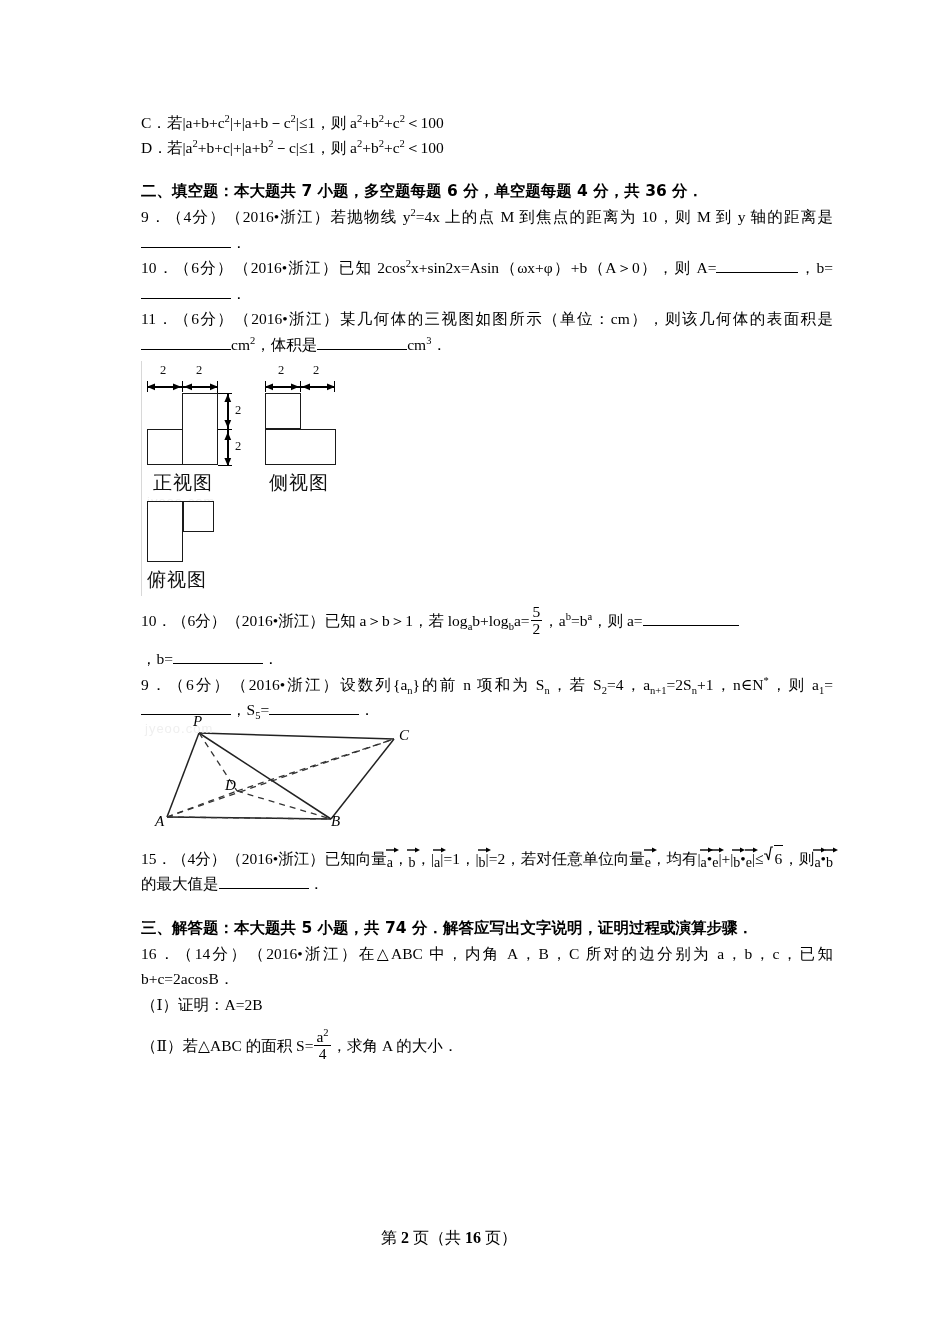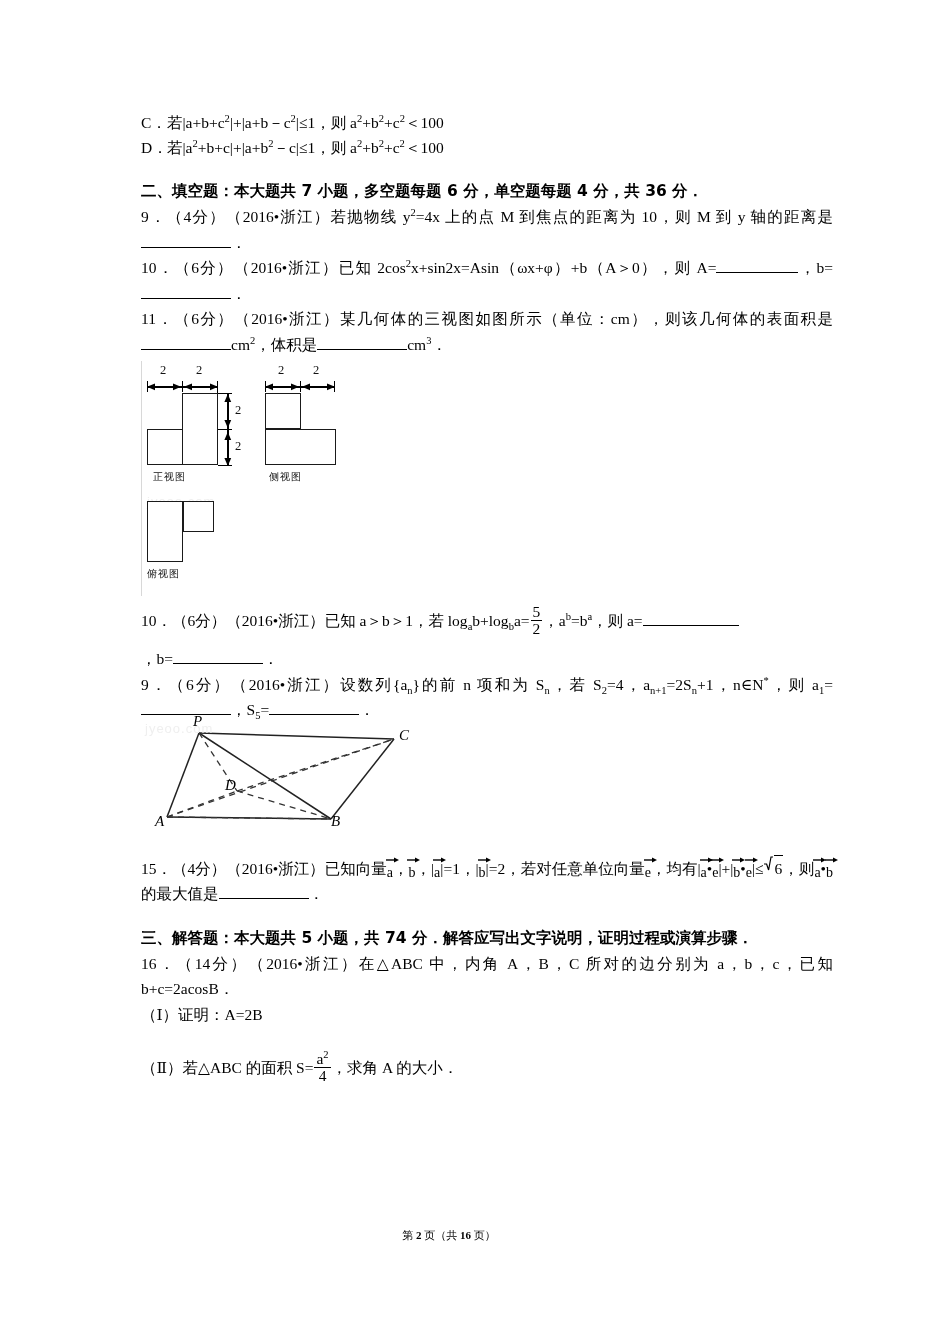--- a/index.html
+++ b/index.html
@@ -137,21 +137,21 @@
     box-sizing: border-box;
   }
   .dim-num {
     position: absolute;
     font-size: 12.5px;
     font-family: "Liberation Serif", serif;
     color: #111;
   }
   .view-label {
     position: absolute;
-    font-size: 10px;
+    font-size: 19px;
     font-family: "DejaVu Sans", "Liberation Sans", sans-serif;
     color: #111;
     letter-spacing: 1px;
     text-align: right;
   }
   .watermark {
     position: absolute;
     font-size: 13px;
     color: #efefef;
     font-family: "Liberation Sans", sans-serif;
@@ -174,21 +174,21 @@
     font-family: "Liberation Serif", serif;
   }
 
   
   .footer {
     position: absolute;
     left: 0;
     top: 1228px;
     width: 898px;
     text-align: center;
-    font-size: 11px;
+    font-size: 16px;
     font-family: "Liberation Serif", "DejaVu Serif", serif;
   }
   .footer b { font-weight: bold; }
 </style>
 </head>
 <body>
 
 <div class="page">
   <div class="content">
 
@@ -311,21 +311,21 @@
         <line x1="8" y1="92" x2="172" y2="94" stroke="#333" stroke-width="1.3" stroke-dasharray="6,5"></line>
         <line x1="8" y1="92" x2="235" y2="14" stroke="#333" stroke-width="1.3" stroke-dasharray="6,5"></line>
       </svg>
       <div class="pt-label" style="left:34px; top:-12px;">P</div>
       <div class="pt-label" style="left:240px; top:2px;">C</div>
       <div class="pt-label" style="left:66px; top:52px;">D</div>
       <div class="pt-label" style="left:-4px; top:88px;">A</div>
       <div class="pt-label" style="left:172px; top:88px;">B</div>
     </div>
 
-    <div class="q" style="margin-top:20px;">
+    <div class="q" style="margin-top:10px;">
       <span>15．</span><span>（4分）</span><span>（2016•浙江）</span>已知向量<span class="vec"><svg class="varrow" viewBox="0 0 13 7">
             <line x1="0" y1="4" x2="11" y2="4" stroke="#000" stroke-width="1.4"></line>
             <polygon points="13,4 8,1.6 8,6.4" fill="#000"></polygon>
           </svg><span class="vletter">a</span></span>，<span class="vec"><svg class="varrow" viewBox="0 0 13 7">
             <line x1="0" y1="4" x2="11" y2="4" stroke="#000" stroke-width="1.4"></line>
             <polygon points="13,4 8,1.6 8,6.4" fill="#000"></polygon>
           </svg><span class="vletter">b</span></span>，|<span class="vec"><svg class="varrow" viewBox="0 0 13 7">
             <line x1="0" y1="4" x2="11" y2="4" stroke="#000" stroke-width="1.4"></line>
             <polygon points="13,4 8,1.6 8,6.4" fill="#000"></polygon>
           </svg><span class="vletter">a</span></span>|=1，|<span class="vec"><svg class="varrow" viewBox="0 0 13 7">
@@ -358,21 +358,21 @@
     </div>
 
     <div class="spacer-lg"></div>
 
     <div class="sec-head">三、解答题：本大题共 5 小题，共 74 分．解答应写出文字说明，证明过程或演算步骤．</div>
 
     <div class="q">
       <span>16．</span><span>（14分）</span><span>（2016•浙江）</span><span>在△ABC 中，内角 A，B，C 所对的边分别为 a，b，c，已知 b+c=2acosB．</span>
     </div>
     <div class="q">（Ⅰ）证明：A=2B</div>
-    <div class="q" style="margin-top:24px;">
+    <div class="q" style="margin-top:12px;">
       <span>（Ⅱ）若△ABC 的面积 S=</span><span class="frac"><span class="num">a<sup>2</sup></span><span class="den">4</span></span><span>，求角 A 的大小．</span>
     </div>
 
   </div>
 
   <div class="footer">
     <span>第</span> <b>2</b> <span>页（共</span> <b>16</b> <span>页）</span>
   </div>
 </div>
 

